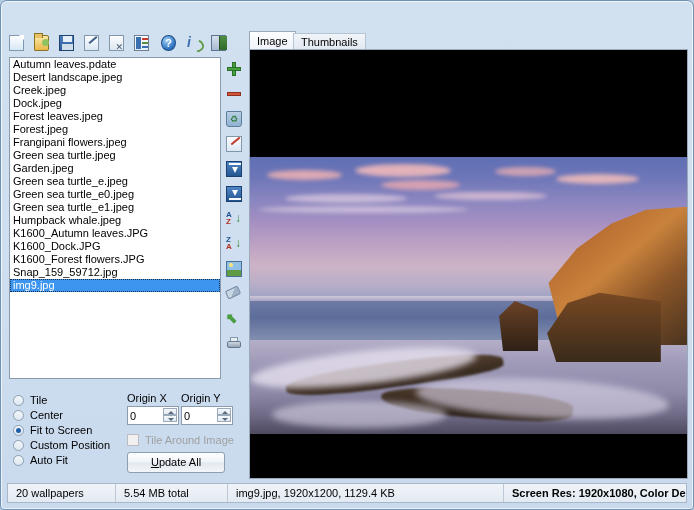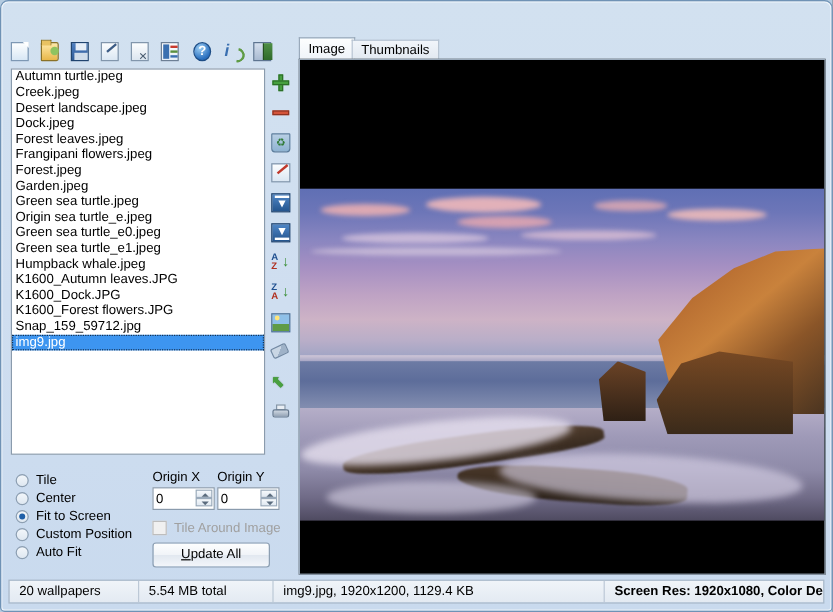--- a/index.html
+++ b/index.html
@@ -262,30 +262,30 @@
       </div>
     <div class="tbtn" style="left:177px">
         <span class="ic ic-about"></span>
       </div>
     <div class="tbtn" style="left:202px">
         <span class="ic ic-exit"></span>
       </div>
   </div>
 
   <div class="listbox">
-    <div class="li">Autumn turtle.jpeg</div>
+    <div class="li">Autumn leaves.pdate</div>
+    <div class="li">Desert landscape.jpeg</div>
     <div class="li">Creek.jpeg</div>
-    <div class="li">Desert landscape.jpeg</div>
     <div class="li">Dock.jpeg</div>
     <div class="li">Forest leaves.jpeg</div>
+    <div class="li">Forest.jpeg</div>
     <div class="li">Frangipani flowers.jpeg</div>
-    <div class="li">Forest.jpeg</div>
+    <div class="li">Green sea turtle.jpeg</div>
     <div class="li">Garden.jpeg</div>
-    <div class="li">Green sea turtle.jpeg</div>
-    <div class="li">Origin sea turtle_e.jpeg</div>
+    <div class="li">Green sea turtle_e.jpeg</div>
     <div class="li">Green sea turtle_e0.jpeg</div>
     <div class="li">Green sea turtle_e1.jpeg</div>
     <div class="li">Humpback whale.jpeg</div>
     <div class="li">K1600_Autumn leaves.JPG</div>
     <div class="li">K1600_Dock.JPG</div>
     <div class="li">K1600_Forest flowers.JPG</div>
     <div class="li">Snap_159_59712.jpg</div>
     <div class="li sel">img9.jpg</div>
   </div>
 

